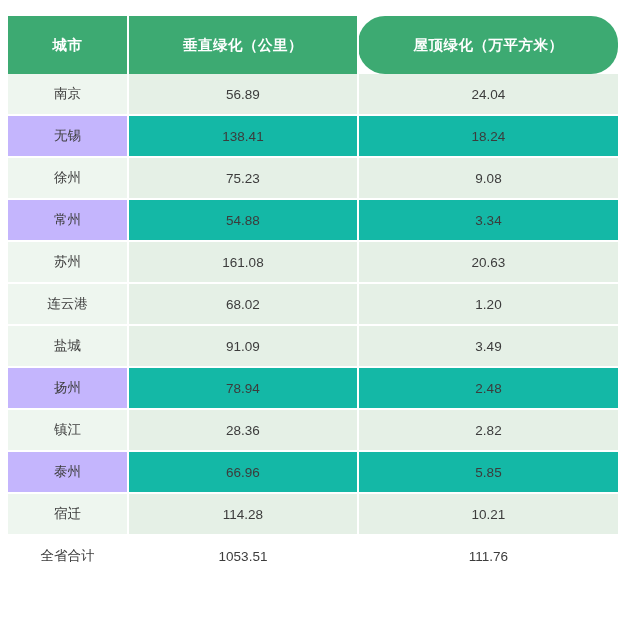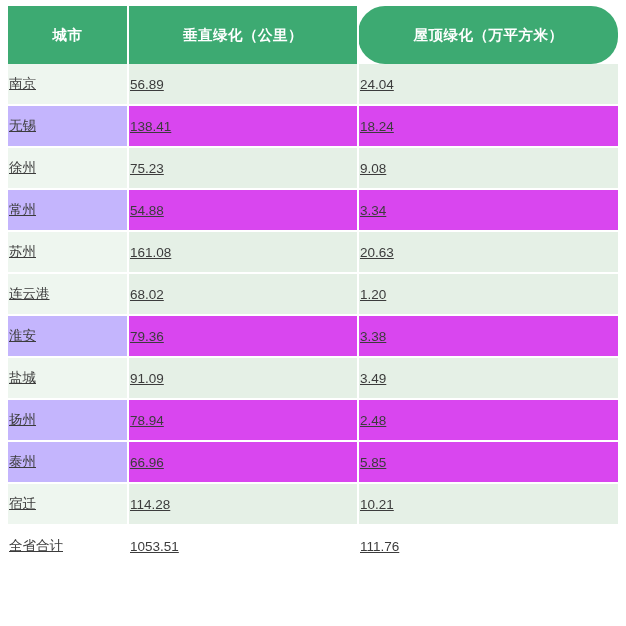--- a/index.html
+++ b/index.html
@@ -12,21 +12,21 @@
     background: #ffffff;
     font-family: "Liberation Sans", sans-serif;
     color: #333333;
     overflow: hidden;
   }
   .page {
     width: 606px;
     height: 626px;
     position: relative;
     box-sizing: border-box;
-    padding: 6px 8px 0 8px;
+    padding: 16px 8px 0 8px;
   }
   table.data-table {
     width: 610px;
     border-collapse: collapse;
     table-layout: fixed;
   }
   table.data-table th {
     background: #38a169;
     background: #3daa72;
     color: #ffffff;
@@ -37,27 +37,26 @@
     vertical-align: middle;
     border-right: 2px solid #ffffff;
     letter-spacing: 0.5px;
   }
   table.data-table th:last-child {
     border-right: none;
     border-radius: 27px;
   }
   table.data-table td {
     height: 38px;
-    text-align: left;
+    text-align: center;
     vertical-align: middle;
     font-size: 13.5px;
     color: #3c3c3c;
     border-right: 2px solid #ffffff;
     border-bottom: 2px solid #ffffff;
-    text-decoration: underline;
   }
   table.data-table td:last-child {
     border-right: none;
   }
   
   col.c0 { width: 120px; }
   col.c1 { width: 230px; }
   col.c2 { width: 260px; }
 
   
@@ -65,21 +64,21 @@
     background: #eef6ef;
   }
   tbody tr.alt td.city-cell {
     background: #c4b5fd;
   }
   tbody tr td.val-cell {
     background: #e5f0e6;
     margin-left: 12px;
   }
   tbody tr.alt td.val-cell {
-    background: #d946ef;
+    background: #14b8a6;
   }
   tbody tr.total-row td {
     background: #ffffff;
     border-bottom: none;
   }
   tbody tr.total-row td.city-cell {
     background: #ffffff;
     font-weight: normal;
   }
 </style>
@@ -125,34 +124,34 @@
       <tr>
         <td class="city-cell">苏州</td>
         <td class="val-cell">161.08</td>
         <td class="val-cell">20.63</td>
       </tr>
       <tr>
         <td class="city-cell">连云港</td>
         <td class="val-cell">68.02</td>
         <td class="val-cell">1.20</td>
       </tr>
-      <tr class="alt">
-        <td class="city-cell">淮安</td>
-        <td class="val-cell">79.36</td>
-        <td class="val-cell">3.38</td>
-      </tr>
       <tr>
         <td class="city-cell">盐城</td>
         <td class="val-cell">91.09</td>
         <td class="val-cell">3.49</td>
       </tr>
       <tr class="alt">
         <td class="city-cell">扬州</td>
         <td class="val-cell">78.94</td>
         <td class="val-cell">2.48</td>
+      </tr>
+      <tr>
+        <td class="city-cell">镇江</td>
+        <td class="val-cell">28.36</td>
+        <td class="val-cell">2.82</td>
       </tr>
       <tr class="alt">
         <td class="city-cell">泰州</td>
         <td class="val-cell">66.96</td>
         <td class="val-cell">5.85</td>
       </tr>
       <tr>
         <td class="city-cell">宿迁</td>
         <td class="val-cell">114.28</td>
         <td class="val-cell">10.21</td>

